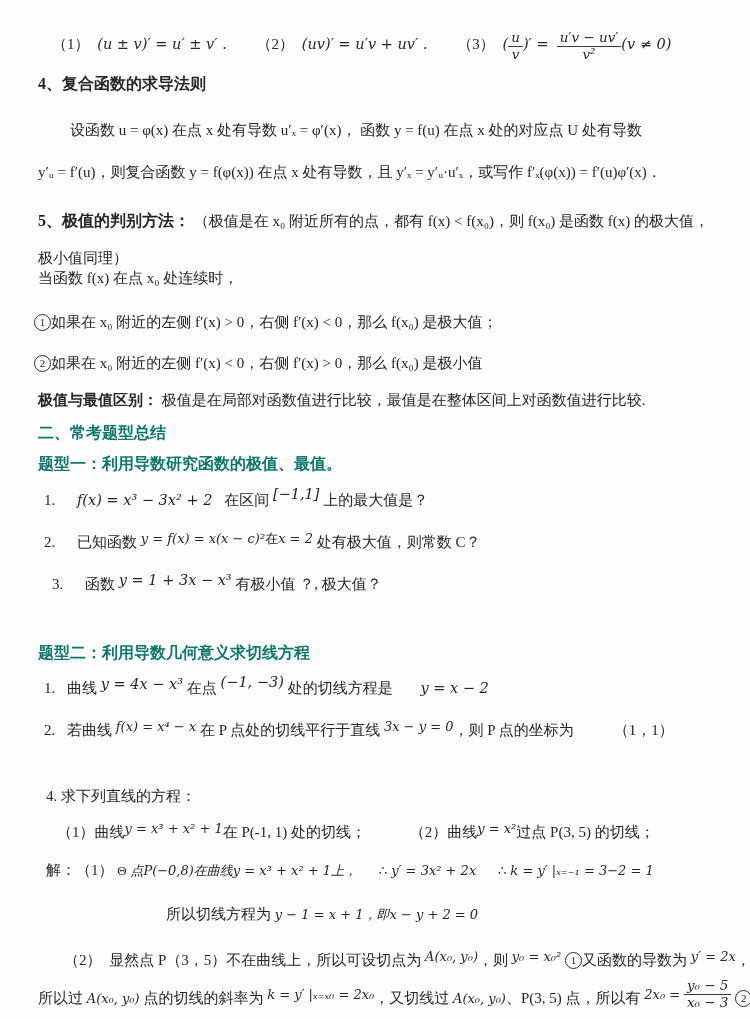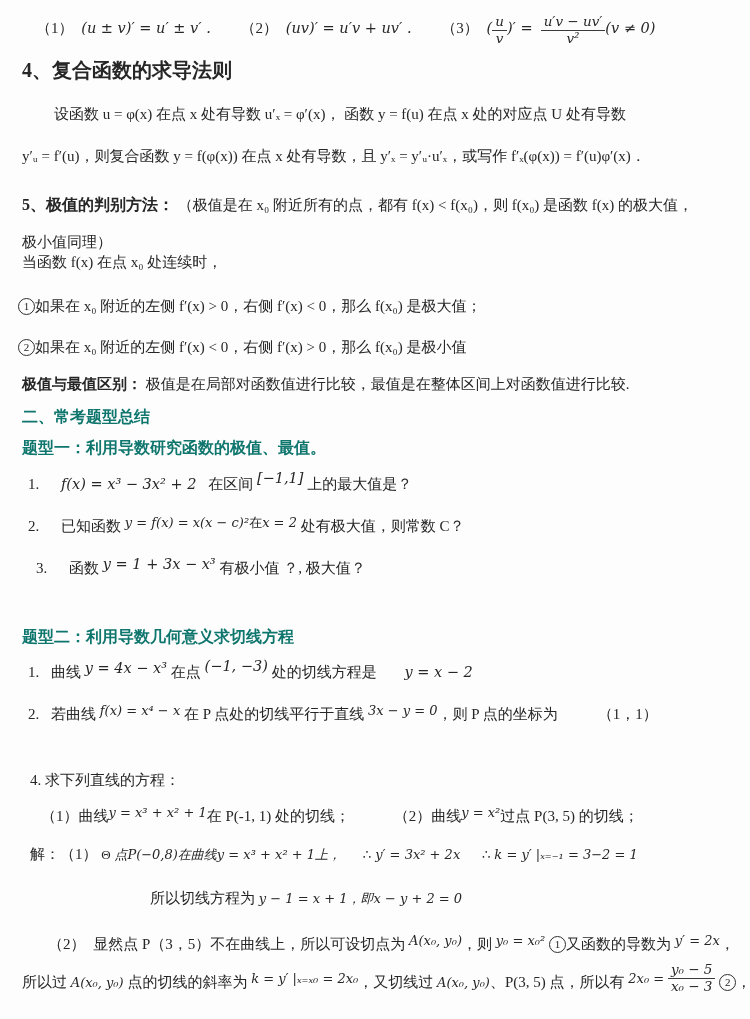--- a/index.html
+++ b/index.html
@@ -2,21 +2,21 @@
 <html><head>
 <meta charset="utf-8">
 <style>
   html,body{margin:0;padding:0;}
   body{
     width:750px;height:1019px;overflow:hidden;position:relative;
     background:#fdfdfd;color:#262626;
     font-family:"Liberation Serif","DejaVu Serif",serif;
     font-size:15px;
   }
-  .ln{position:absolute;margin:0;white-space:nowrap;line-height:1.35;}
+  .ln{position:absolute;margin:16px;white-space:nowrap;line-height:1.35;}
   .b{font-weight:700;}
   .red{color:#0f766e;font-weight:700;}
   .math{font-family:"DejaVu Serif","DejaVu Sans",serif;font-style:italic;font-size:14.5px;}
   .mup{font-style:normal;}
   .raise{position:relative;top:-6px;}
   .raise4{position:relative;top:-4px;}
   .small{font-size:13px;text-align:center;}
   .frac{display:inline-flex;flex-direction:column;align-items:center;vertical-align:middle;
         line-height:1.15;font-size:13.5px;font-family:"DejaVu Serif","DejaVu Sans",serif;font-style:italic;}
   .frac .num{border-bottom:1px solid #3a3a3a;padding:0 3px;}
@@ -37,21 +37,21 @@
   <span class="mup sp4">（3）</span>
   <span class="math">(</span><span class="frac">
       <span class="num">u</span>
       <span class="den">v</span>
     </span><span class="math sp8">)′ =</span><span class="frac">
       <span class="num">u′v − uv′</span>
       <span class="den">v²</span>
     </span><span class="math">(v ≠ 0)</span>
 </p>
 
-<p class="ln b" style="top:57px;left:22px;font-size:20px">
+<p class="ln b" style="top:57px;left:22px;font-size:16px">
   <span>4、复合函数的求导法则</span>
 </p>
 
 <p class="ln" style="top:104px;left:54px">
   <span>设函数 u = φ(x) 在点 x 处有导数 u′ₓ = φ′(x)，  函数 y = f(u) 在点 x 处的对应点  U  处有导数</span>
 </p>
 <p class="ln" style="top:146px;left:22px">
   <span>y′ᵤ = f′(u)，则复合函数 y = f(φ(x)) 在点 x 处有导数，且 y′ₓ = y′ᵤ·u′ₓ，或写作 f′ₓ(φ(x)) = f′(u)φ′(x)．</span>
 </p>
 

